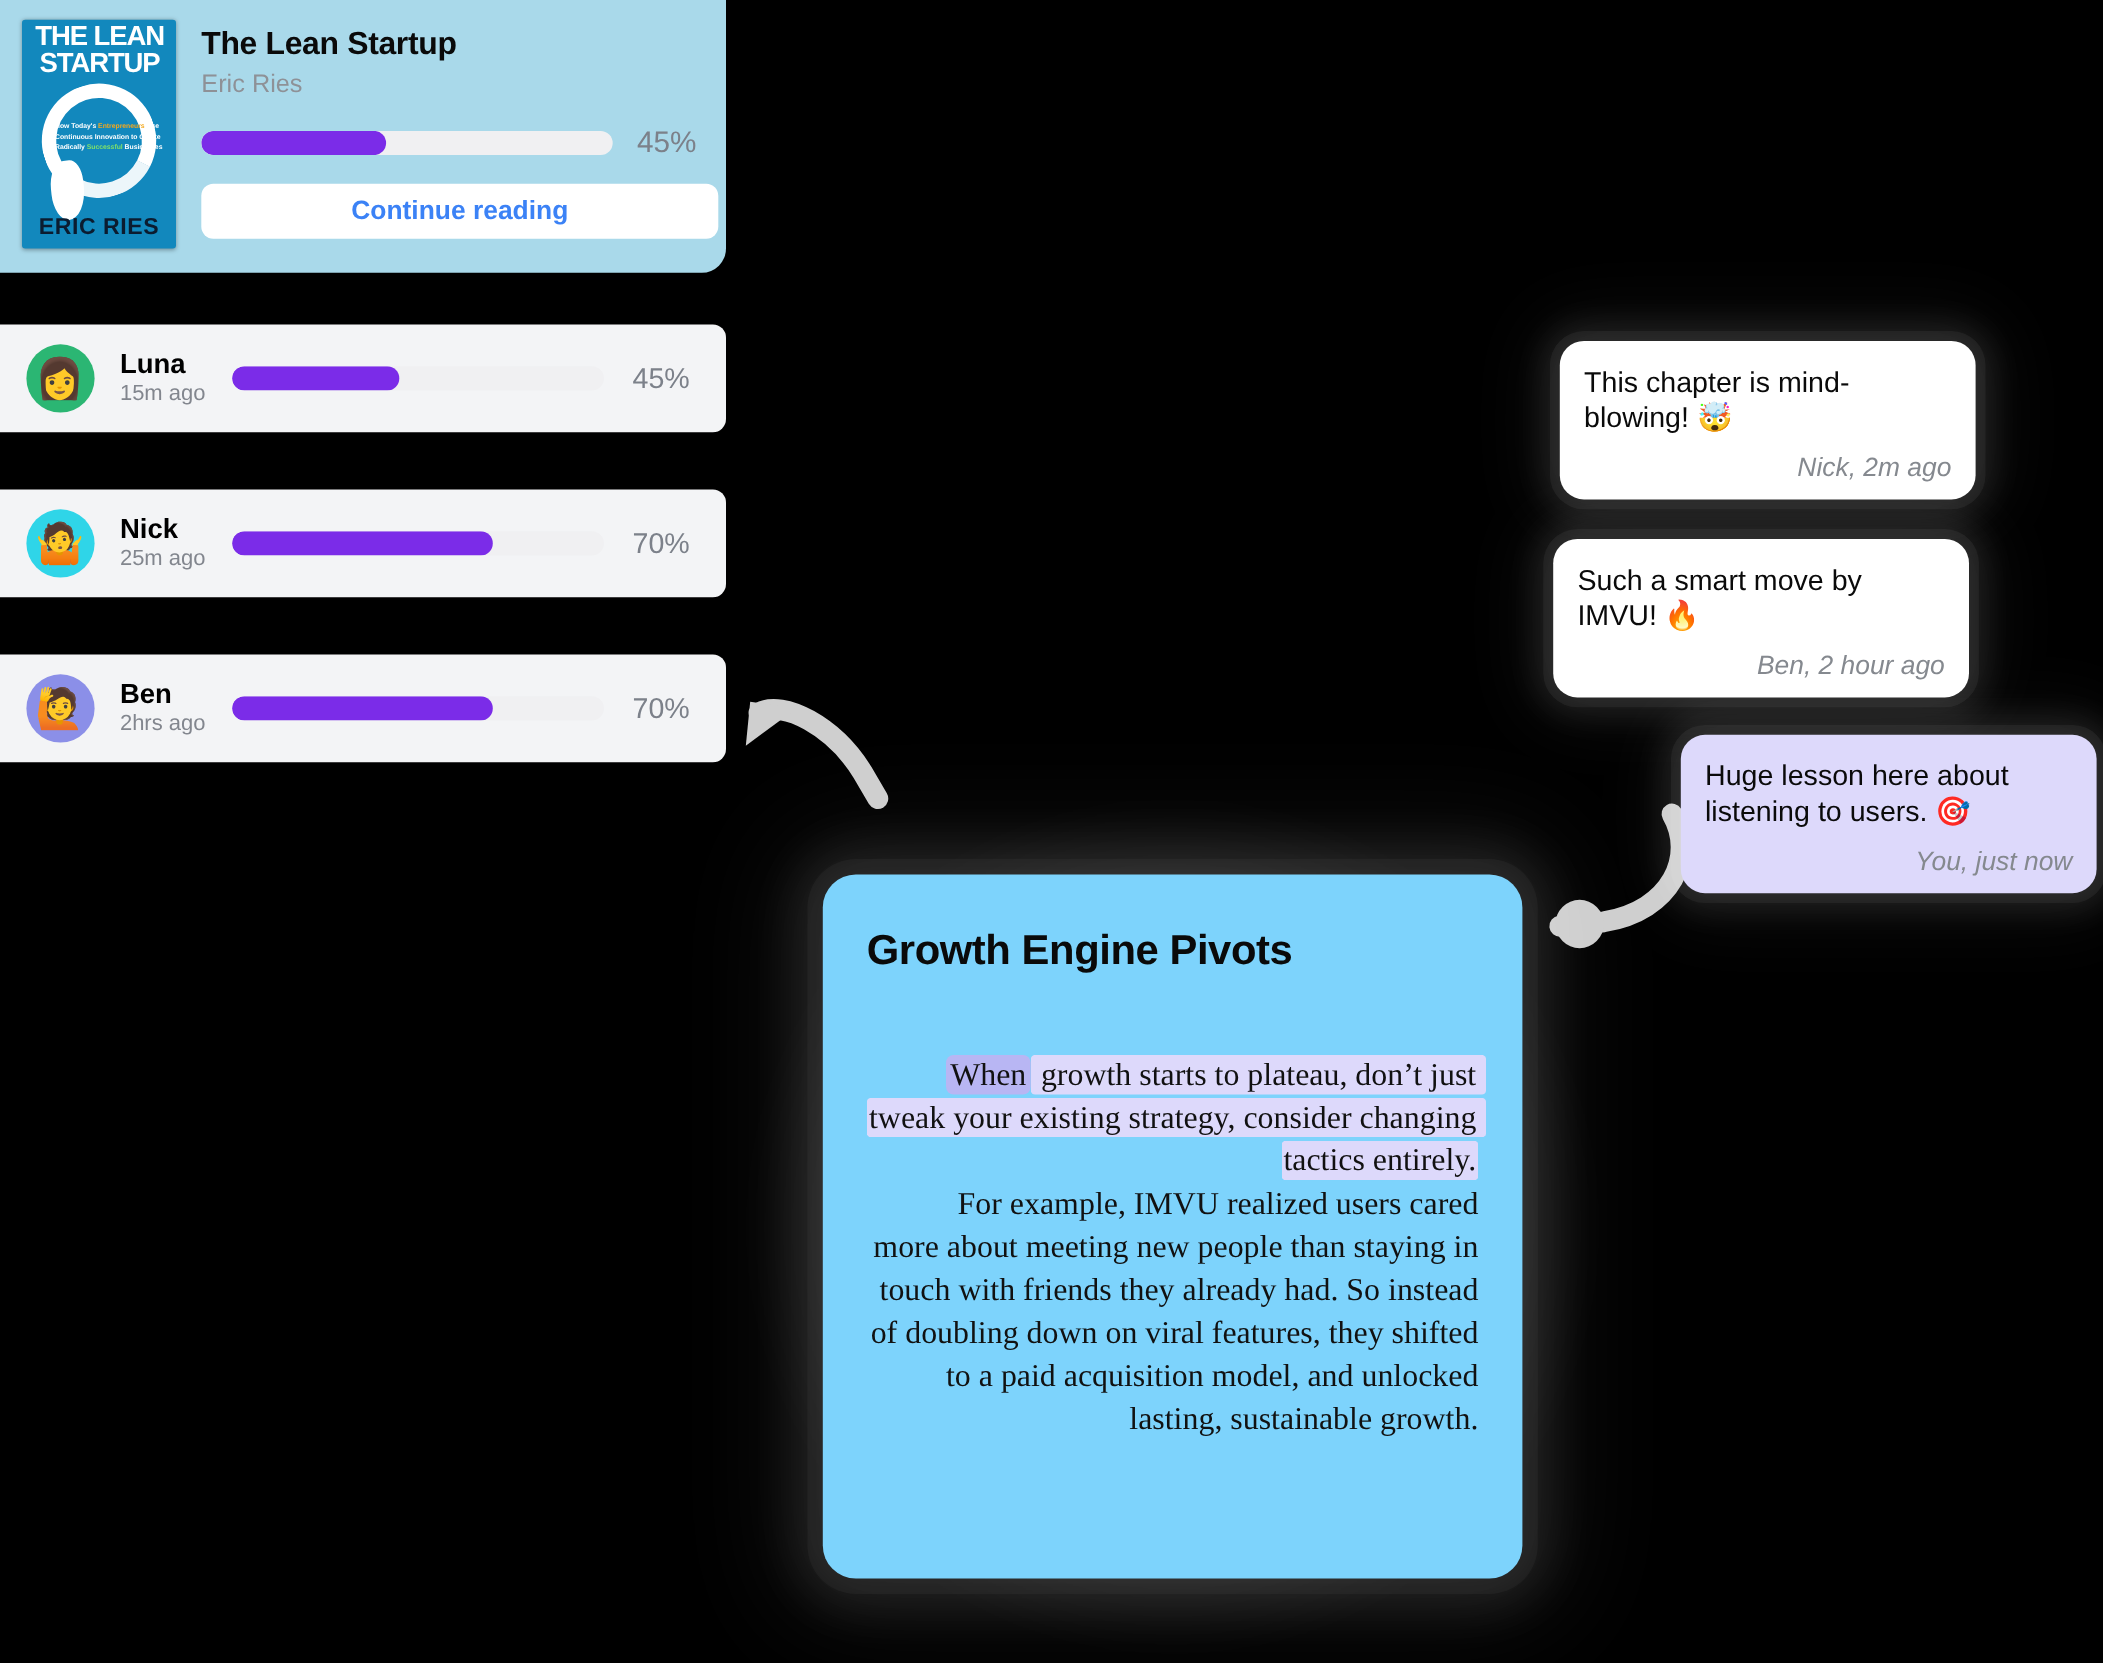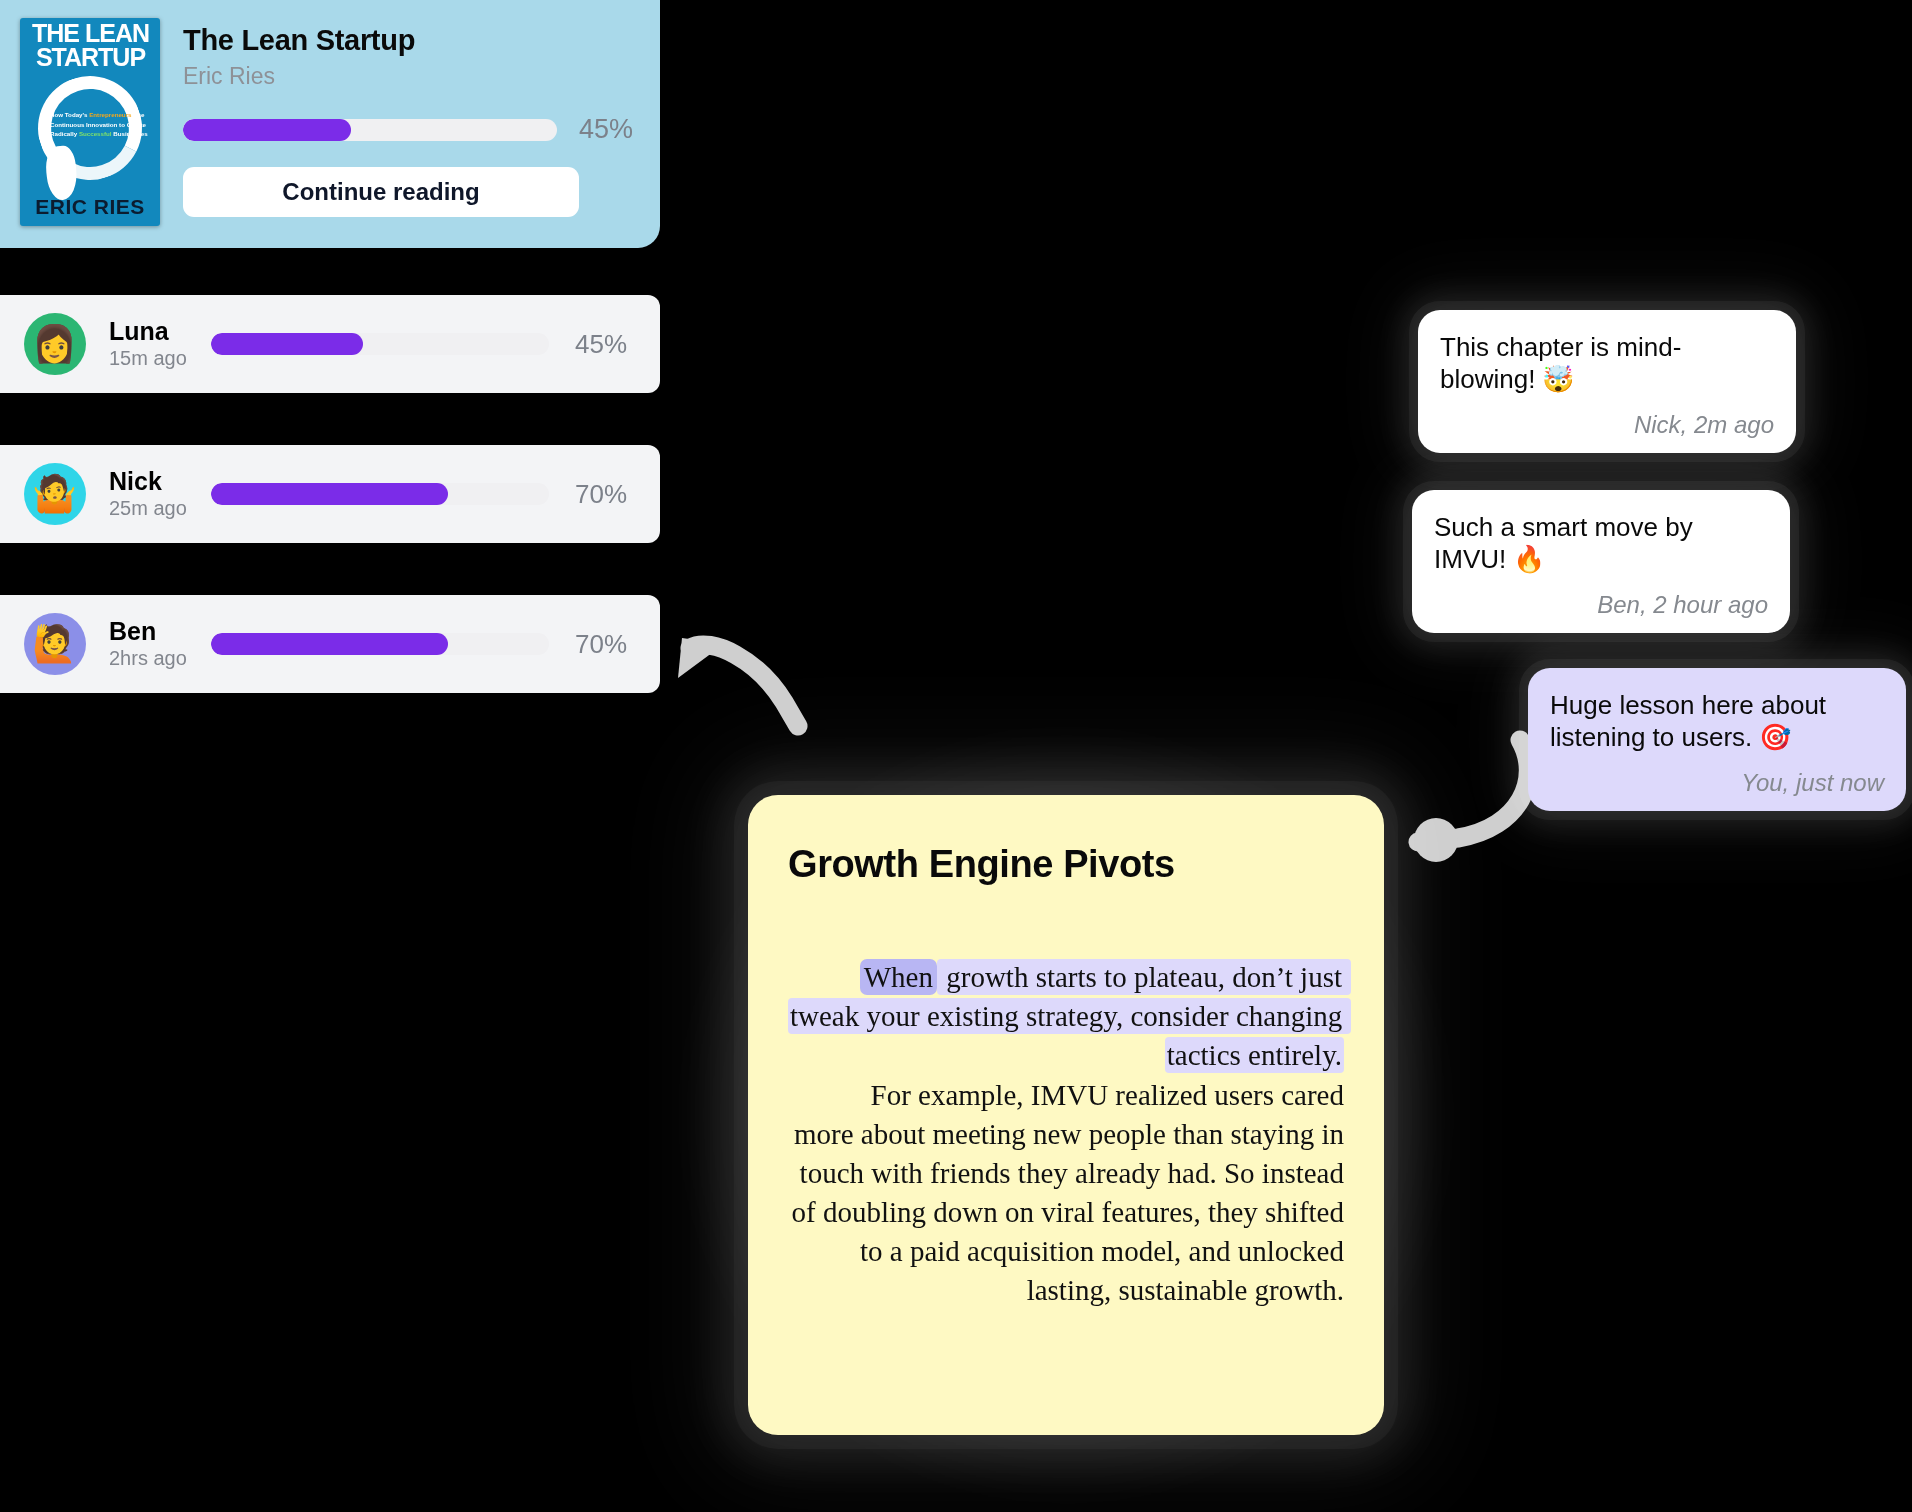--- a/index.html
+++ b/index.html
@@ -60,23 +60,23 @@
   .row-progress{ display:flex; align-items:center; margin-top:24px; }
   .track{
     position:relative; height:22px; border-radius:11px;
     background:#f0f0f2; overflow:hidden;
   }
   .track .fill{ position:absolute; left:0; top:0; bottom:0; background:#7b2ce8; border-radius:11px; }
   .book-track{ width:374px; }
   .pct{ font-size:27px; color:#7c818a; margin-left:22px; white-space:nowrap; }
 
   .continue-btn{
-    margin-top:22px; width:396px; height:50px; border-radius:11px;
+    margin-top:22px; width:470px; height:50px; border-radius:11px;
     background:#fff; border:none; cursor:pointer;
-    font-size:24px; font-weight:bold; color:#0f172a;
+    font-size:24px; font-weight:bold; color:#3b82f6;
     font-family:"Liberation Sans", sans-serif;
   }
 
   
   .reader-row{
     position:absolute; left:0; width:660px; height:98px;
     background:#f3f4f6; border-radius:0 12px 12px 0;
     display:flex; align-items:center; padding-left:24px;
   }
   .avatar{
@@ -87,21 +87,21 @@
   }
   .r-name-block{ margin-left:23px; width:86px; }
   .r-name{ font-size:25px; font-weight:bold; color:#000000; line-height:1.1; }
   .r-time{ font-size:20px; color:#82868e; margin-top:2px; }
   .r-track{ width:338px; margin-left:16px; }
   .r-pct{ font-size:26px; color:#7c818a; margin-left:26px; }
 
   
   .reading-card{
     position:absolute; left:748px; top:795px; width:636px; height:640px;
-    background:#fef9c3; border-radius:30px;
+    background:#7dd3fc; border-radius:30px;
     padding:48px 40px 0 40px;
     box-shadow:
       0 0 0 14px rgba(255,255,255,0.035),
       0 0 46px 26px rgba(255,255,255,0.10),
       0 0 95px 52px rgba(255,255,255,0.05);
   }
   .rc-glow{
     position:absolute; left:672px; top:720px; width:788px; height:790px;
     border-radius:60px; pointer-events:none;
     background:radial-gradient(ellipse at center, rgba(255,255,255,.13) 0%, rgba(255,255,255,.07) 45%, rgba(255,255,255,0) 72%);

